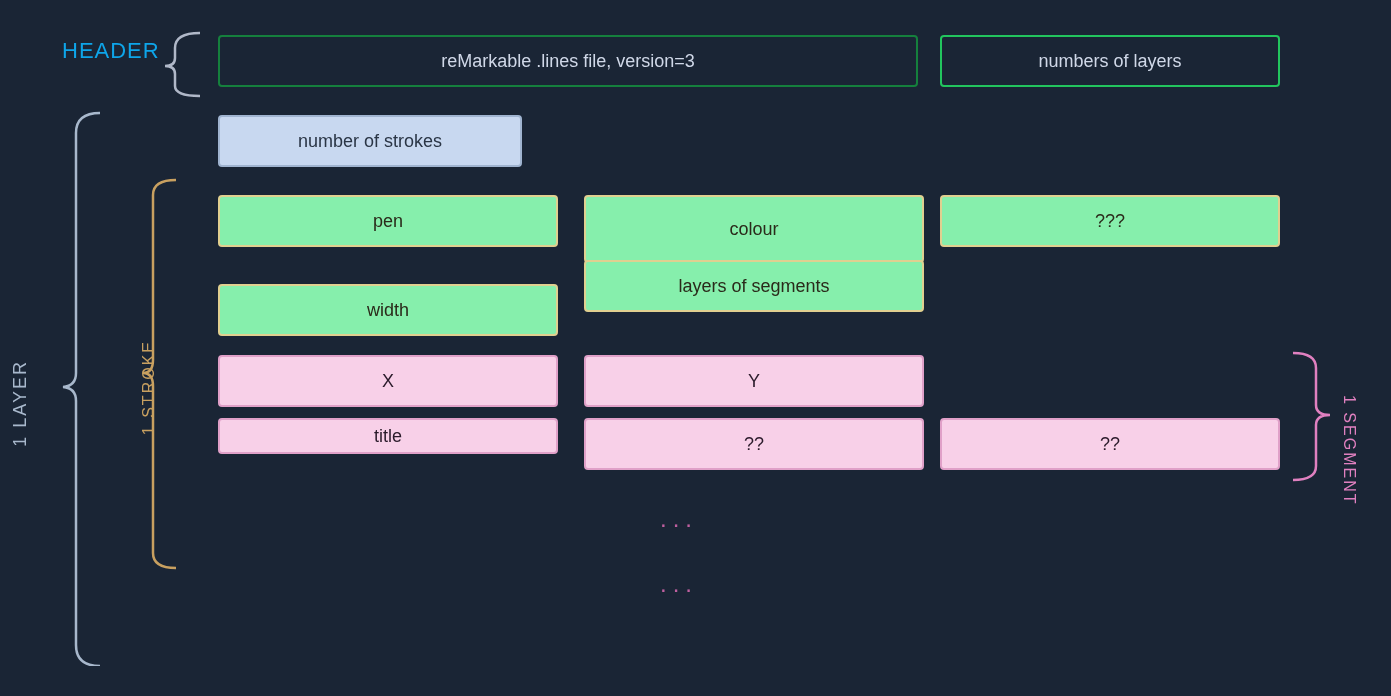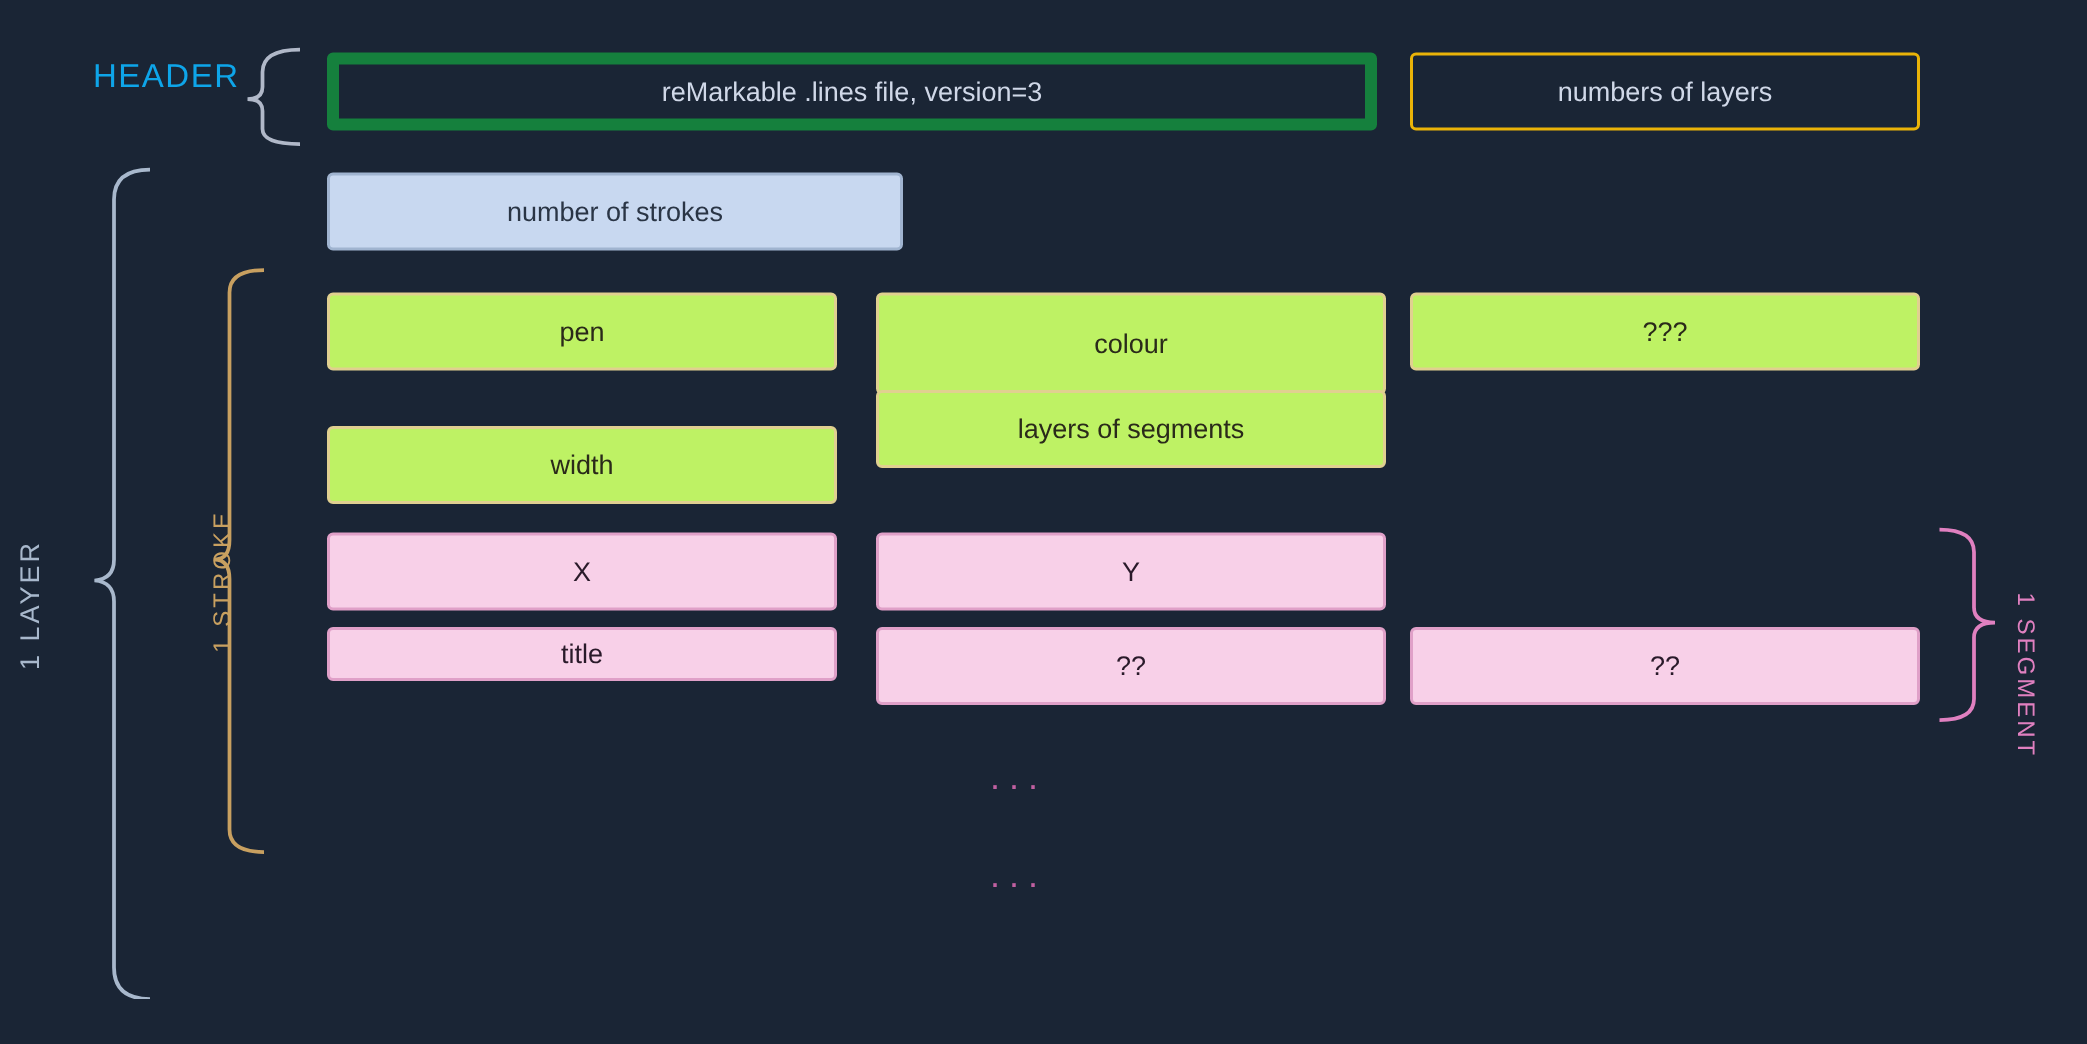--- a/index.html
+++ b/index.html
@@ -31,36 +31,36 @@
       letter-spacing: 1px;
     }
 
     
     .header-box-1 {
       position: absolute;
       top: 35px;
       left: 218px;
       width: 700px;
       height: 52px;
-      border: 8px solid #15803d;
+      border: 2px solid #15803d;
       border-radius: 4px;
       display: flex;
       align-items: center;
       justify-content: center;
       font-size: 18px;
       color: #d0d8e8;
     }
 
     .header-box-2 {
       position: absolute;
       top: 35px;
       left: 940px;
       width: 340px;
       height: 52px;
-      border: 2px solid #eab308;
+      border: 2px solid #22c55e;
       border-radius: 4px;
       display: flex;
       align-items: center;
       justify-content: center;
       font-size: 18px;
       color: #d0d8e8;
     }
 
     .layer-label {
       position: absolute;
@@ -71,21 +71,21 @@
       writing-mode: vertical-rl;
       transform: rotate(180deg);
       letter-spacing: 2px;
     }
 
     
     .strokes-box {
       position: absolute;
       top: 115px;
       left: 218px;
-      width: 384px;
+      width: 304px;
       height: 52px;
       background-color: #c8d8f0;
       border: 2px solid #a0b4d0;
       border-radius: 4px;
       display: flex;
       align-items: center;
       justify-content: center;
       font-size: 18px;
       color: #2a3545;
     }
@@ -96,21 +96,21 @@
       left: 140px;
       font-size: 16px;
       color: #c8a060;
       writing-mode: vertical-rl;
       transform: rotate(180deg);
       letter-spacing: 2px;
     }
 
     
     .yellow-box {
-      background-color: #bef264;
+      background-color: #86efac;
       border: 2px solid #e0d090;
       border-radius: 4px;
       display: flex;
       align-items: center;
       justify-content: center;
       font-size: 18px;
       color: #2a2a1a;
       position: absolute;
     }
 

